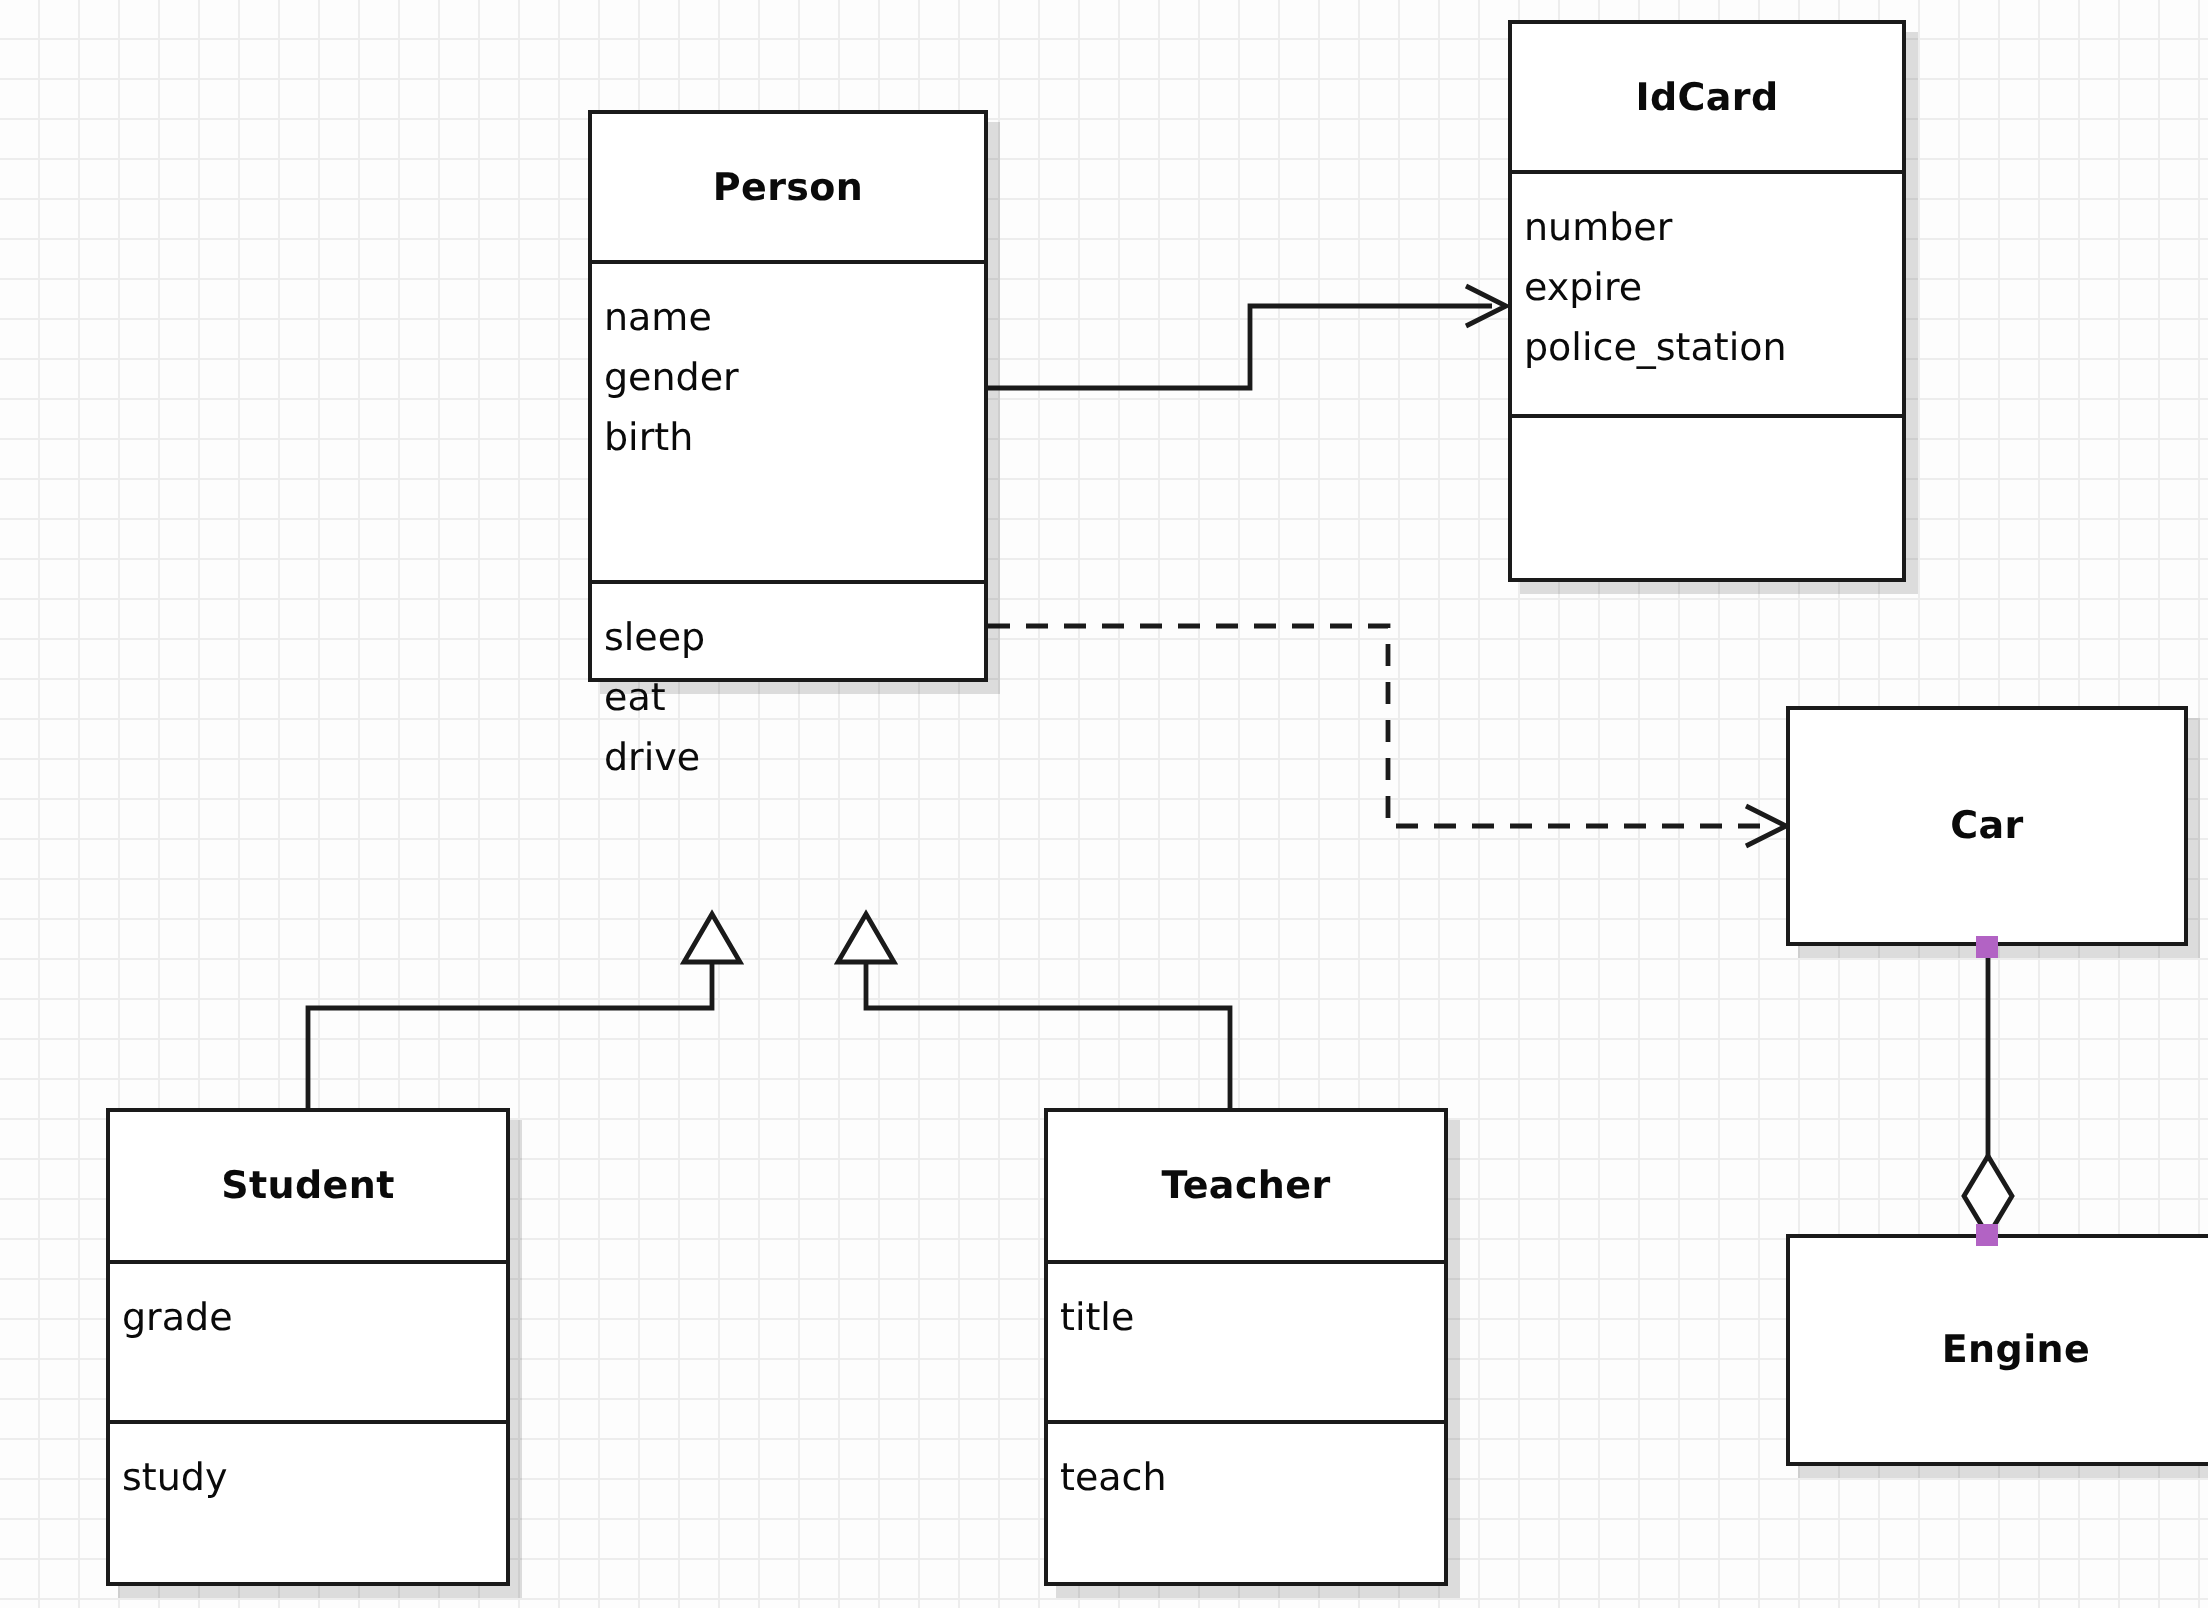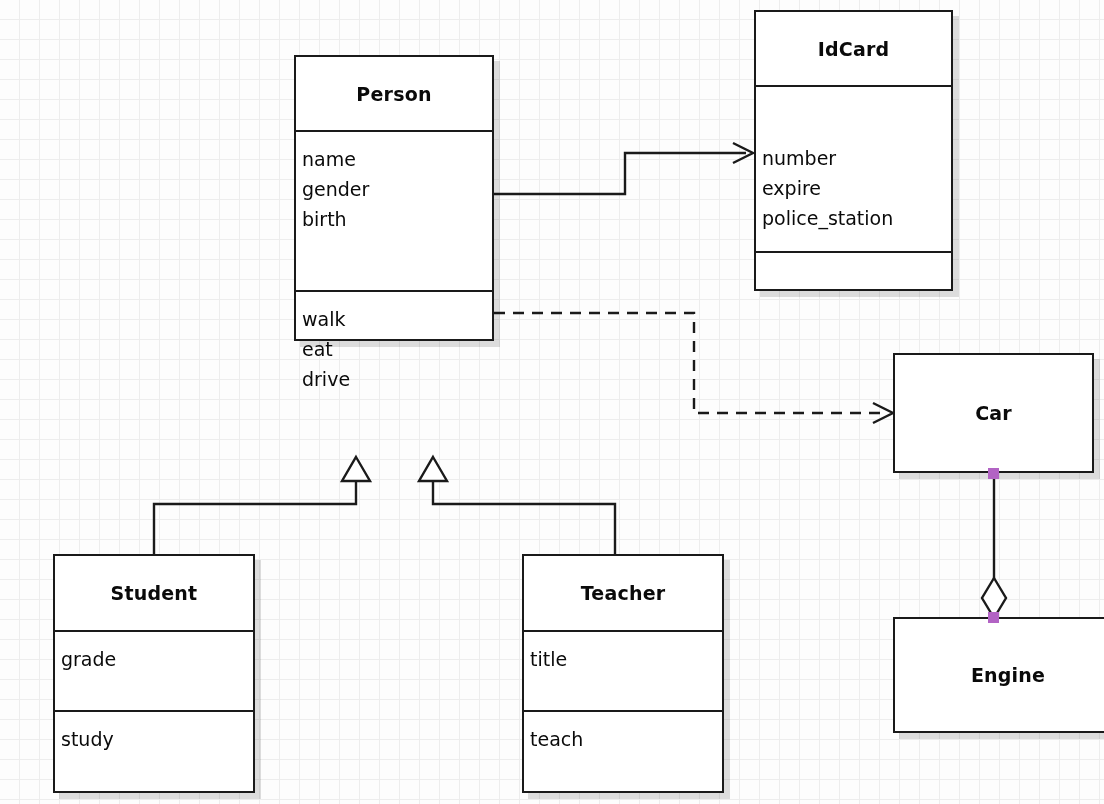--- a/index.html
+++ b/index.html
@@ -113,30 +113,30 @@
   <div class="uml-class" style="left:294px; top:55px; width:200px; height:286px;">
     <div class="cls-title" style="height:73px;">Person</div>
     <div class="cls-sep"></div>
     <div class="cls-compartment" style="height:158px;">
       <div class="cls-member">name</div>
       <div class="cls-member">gender</div>
       <div class="cls-member">birth</div>
     </div>
     <div class="cls-sep"></div>
     <div class="cls-compartment" style="height:163px;">
-      <div class="cls-member">walk</div>
+      <div class="cls-member">sleep</div>
       <div class="cls-member">eat</div>
       <div class="cls-member">drive</div>
     </div>
   </div>
 
   <div class="uml-class" style="left:754px; top:10px; width:199px; height:281px;">
     <div class="cls-title" style="height:73px;">IdCard</div>
     <div class="cls-sep"></div>
-    <div class="cls-compartment" style="height:120px;margin-top:44px;">
+    <div class="cls-compartment" style="height:120px;">
       <div class="cls-member">number</div>
       <div class="cls-member">expire</div>
       <div class="cls-member">police_station</div>
     </div>
     <div class="cls-sep"></div>
     <div class="cls-compartment empty" style="height:36px;"></div>
   </div>
 
   <div class="uml-class" style="left:893px; top:353px; width:201px; height:120px;">
     <div class="cls-title" style="height:116px;">Car</div>

